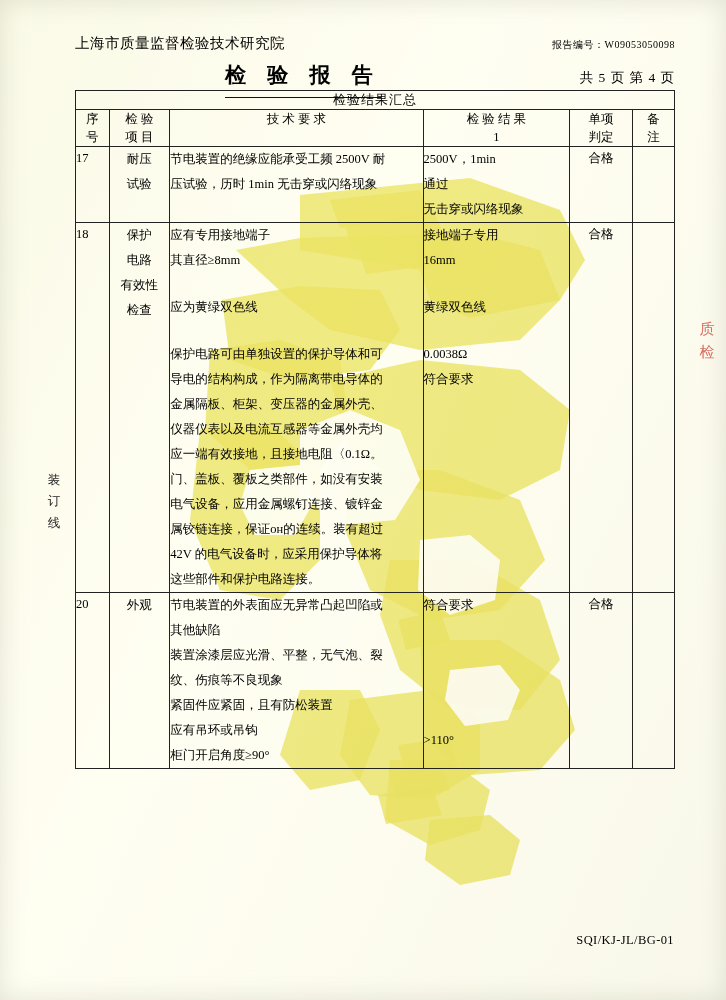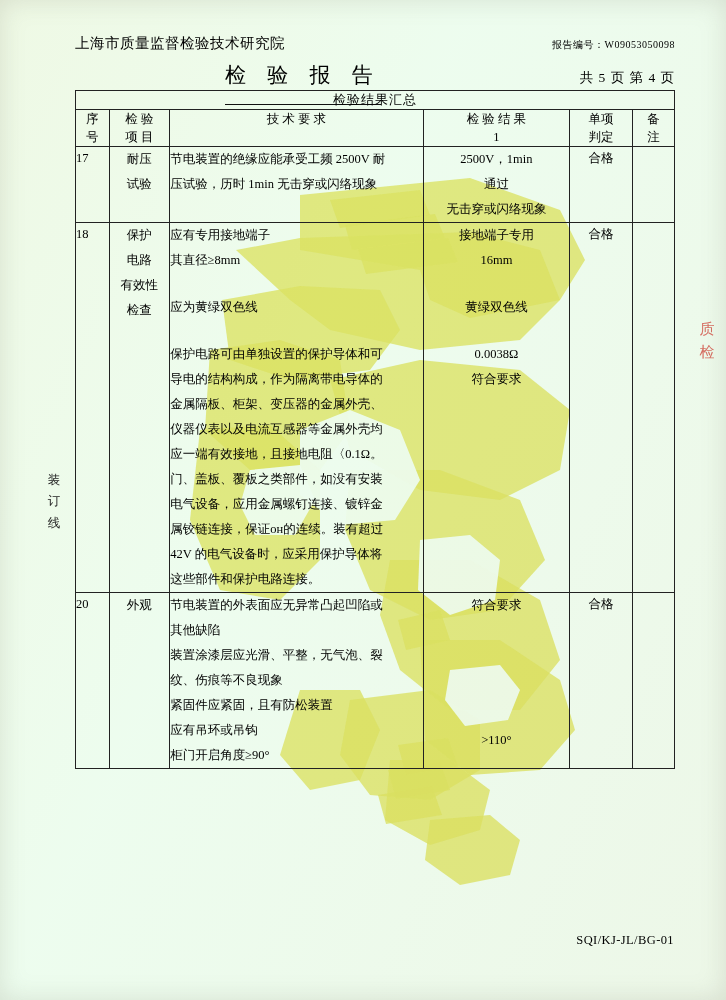--- a/index.html
+++ b/index.html
@@ -10,21 +10,21 @@
     width: 726px;
     height: 1000px;
     background: #ffffff;
     font-family: "Liberation Serif", "DejaVu Serif", serif;
     overflow: hidden;
     position: relative;
   }
   .page {
     position: absolute;
     inset: 0;
-    background: #86efac;
+    background: #fef9c3;
   }
   
   .paper-tint {
     position: absolute;
     inset: 0;
     background:
       linear-gradient(115deg, rgba(250,250,235,0.9) 0%, rgba(255,255,250,0.85) 40%, rgba(248,248,238,0.9) 100%);
     pointer-events: none;
   }
   .edge-shadow {
@@ -62,24 +62,24 @@
   .report-no { font-size: 10px; }
   .title-line {
     display: flex;
     justify-content: space-between;
     align-items: baseline;
     margin-top: 8px;
     padding-left: 150px;
   }
   .doc-title {
     font-size: 21px;
-    font-weight: normal;
+    font-weight: bold;
     letter-spacing: 8px;
     border-bottom: 1.6px solid #111;
-    padding-bottom: 15px;
+    padding-bottom: 8px;
   }
   .page-no {
     font-size: 13.5px;
     letter-spacing: 1px;
     white-space: nowrap;
     padding-left: 40px;
   }
 
   
   table.report {
@@ -126,21 +126,20 @@
     text-align: center;
     padding: 7px 3px;
     line-height: 2.0;
   }
   .cell-req {
     padding: 7px 6px 8px 8px;
     line-height: 2.0;
     text-align: justify;
   }
   .cell-res {
-    text-align: center;
     padding: 7px 3px;
     line-height: 2.0;
   }
   .cell-judge {
     text-align: center;
     padding: 7px 3px;
     line-height: 1.8;
   }
   .cell-note { padding: 4px; }
 

